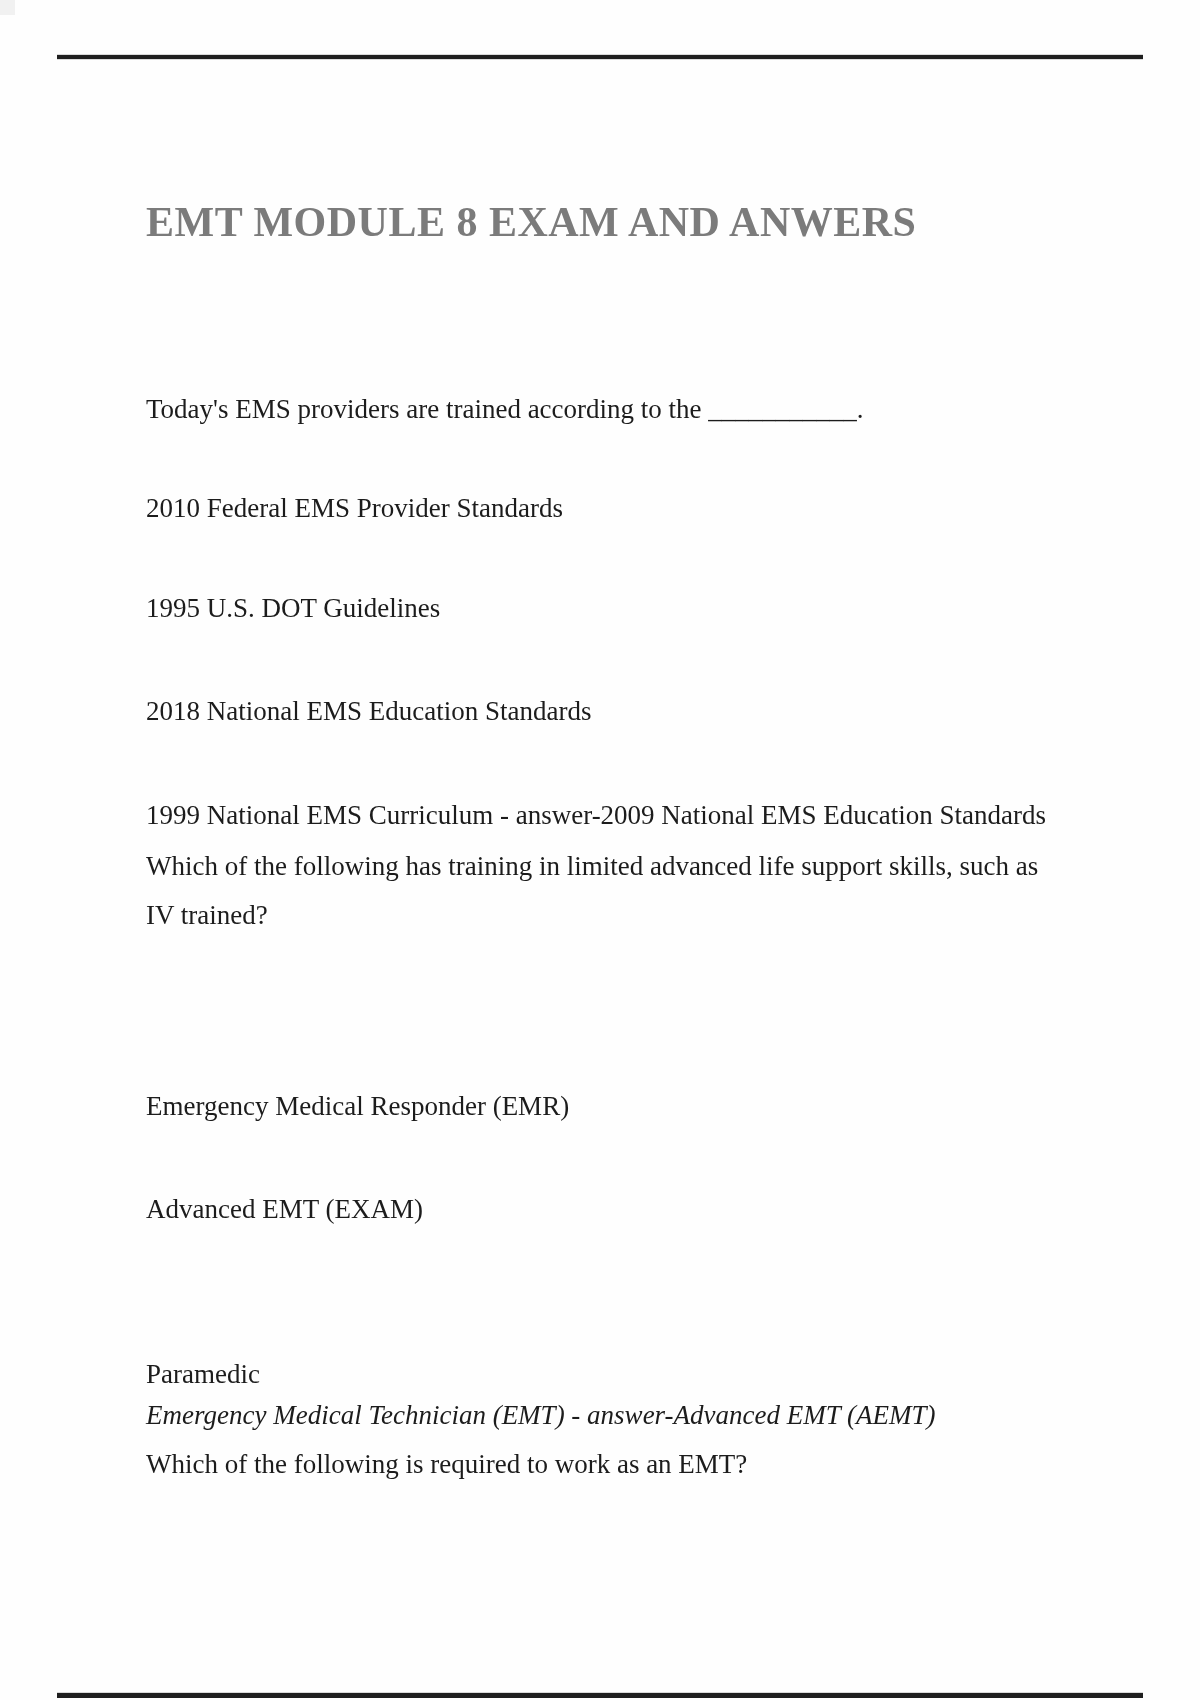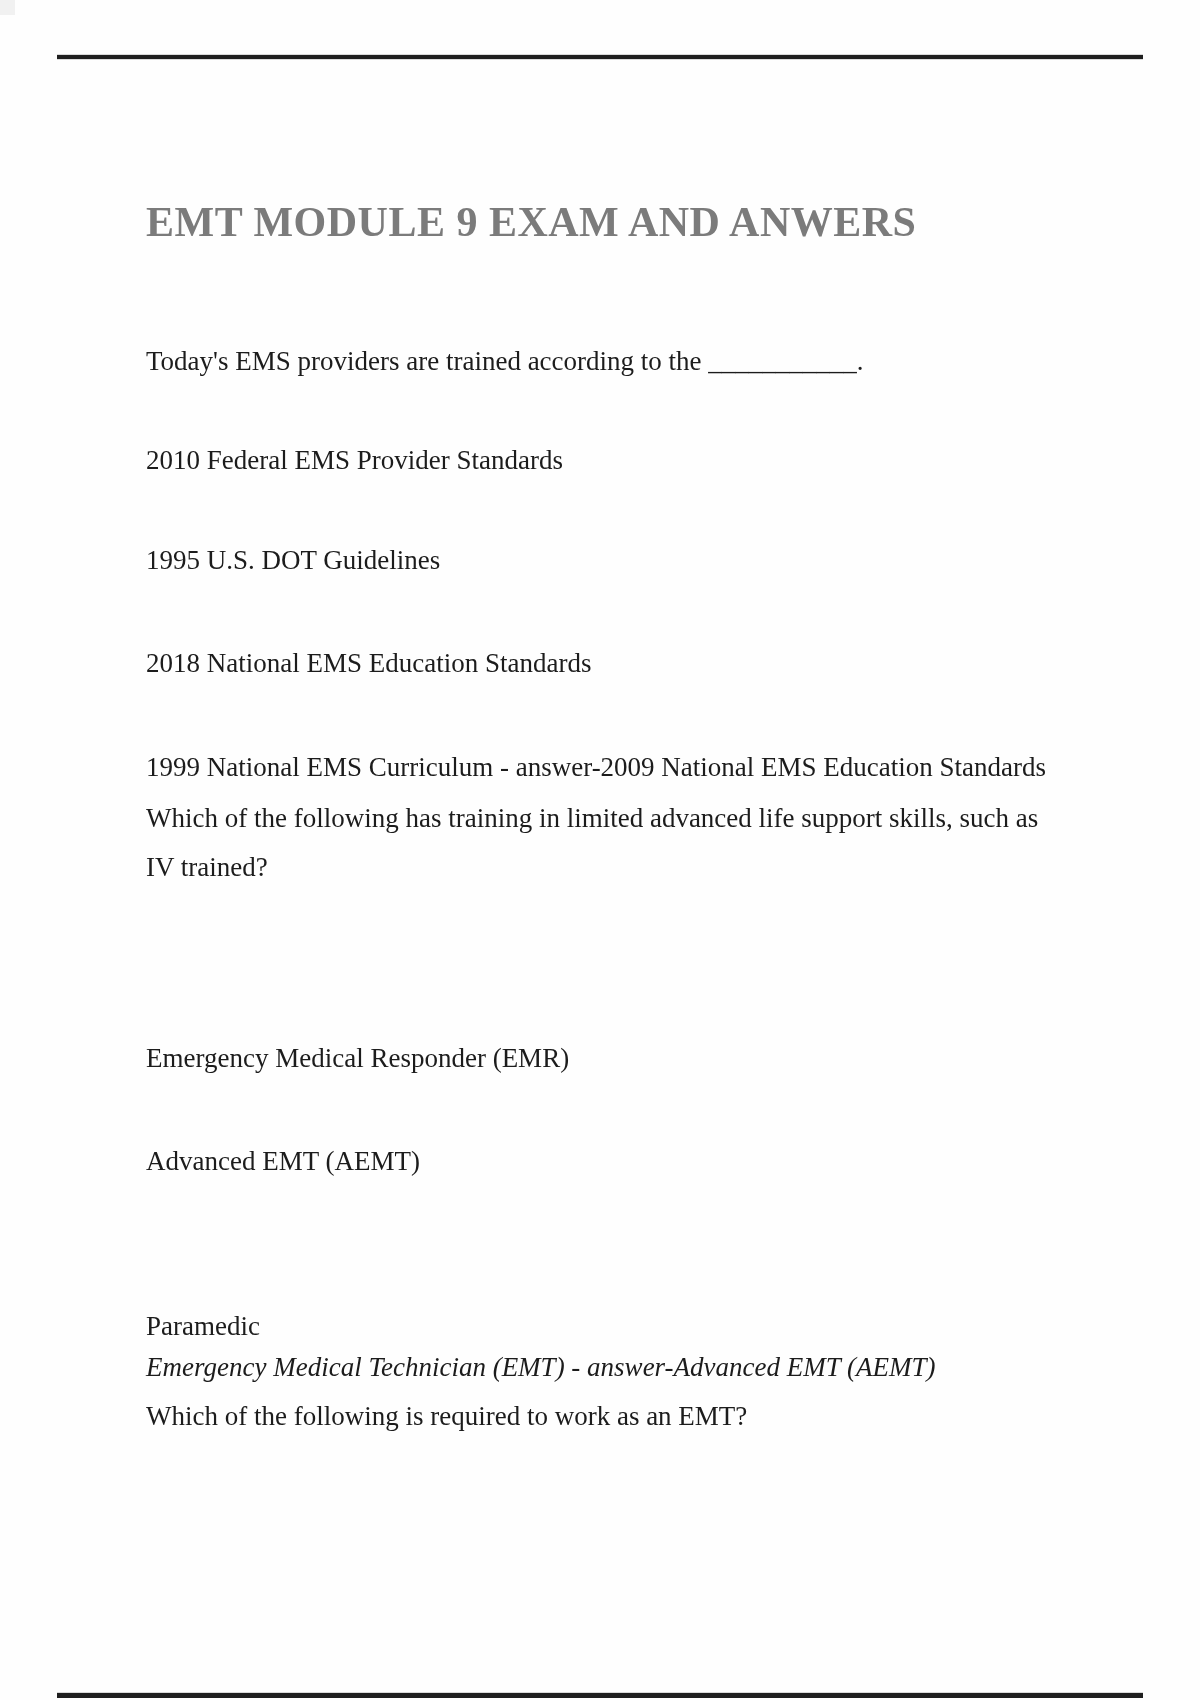--- a/index.html
+++ b/index.html
@@ -45,20 +45,21 @@
     line-height: 45.5px;
     color: #7b7b7b;
     letter-spacing: 0.5px;
   }
   .line {
     left: 146px;
     font-size: 27px;
     line-height: 31px;
     white-space: nowrap;
     color: #1c1c1c;
+    margin-top: 48px;
   }
   
   .q1        { top: 346px; }
   .f1-opt0   { top: 445px; text-align: center; }
   .f1-opt1   { top: 545px; }
   .f1-opt2   { top: 648px; }
   .f1-ans    { top: 752px; }
   .q2-l0     { top: 803px; }
   .q2-l1     { top: 852px; }
   .f2-opt0   { top: 1043px; }
@@ -68,31 +69,31 @@
   .q3        { top: 1401px; }
 </style>
 </head>
 <body>
 
 <div class="abs corner-mark"></div>
 
 <div class="abs rule rule-top"></div>
 
 <div class="abs doc-title">
-  <div>EMT MODULE 9 EXAM AND ANWERS</div>
+  <div>EMT MODULE 8 EXAM AND ANWERS</div>
 </div>
 
 <div class="abs line q1">Today's EMS providers are trained according to the ___________.</div>
 <div class="abs line f1-opt0">2010 Federal EMS Provider Standards</div>
 <div class="abs line f1-opt1">1995 U.S. DOT Guidelines</div>
 <div class="abs line f1-opt2">2018 National EMS Education Standards</div>
 <div class="abs line f1-ans">1999 National EMS Curriculum - answer-2009 National EMS Education Standards</div>
 
 <div class="abs line q2-l0">Which of the following has training in limited advanced life support skills, such as</div>
 <div class="abs line q2-l1">IV trained?</div>
 <div class="abs line f2-opt0">Emergency Medical Responder (EMR)</div>
-<div class="abs line f2-opt1">Advanced EMT (AEMT)</div>
+<div class="abs line f2-opt1">Advanced EMT (EXAM)</div>
 <div class="abs line f2-opt2">Paramedic</div>
 <div class="abs line f2-ans">Emergency Medical Technician (EMT) - answer-Advanced EMT (AEMT)</div>
 
 <div class="abs line q3">Which of the following is required to work as an EMT?</div>
 
 <div class="abs rule rule-bottom"></div>
 
 </body></html>

